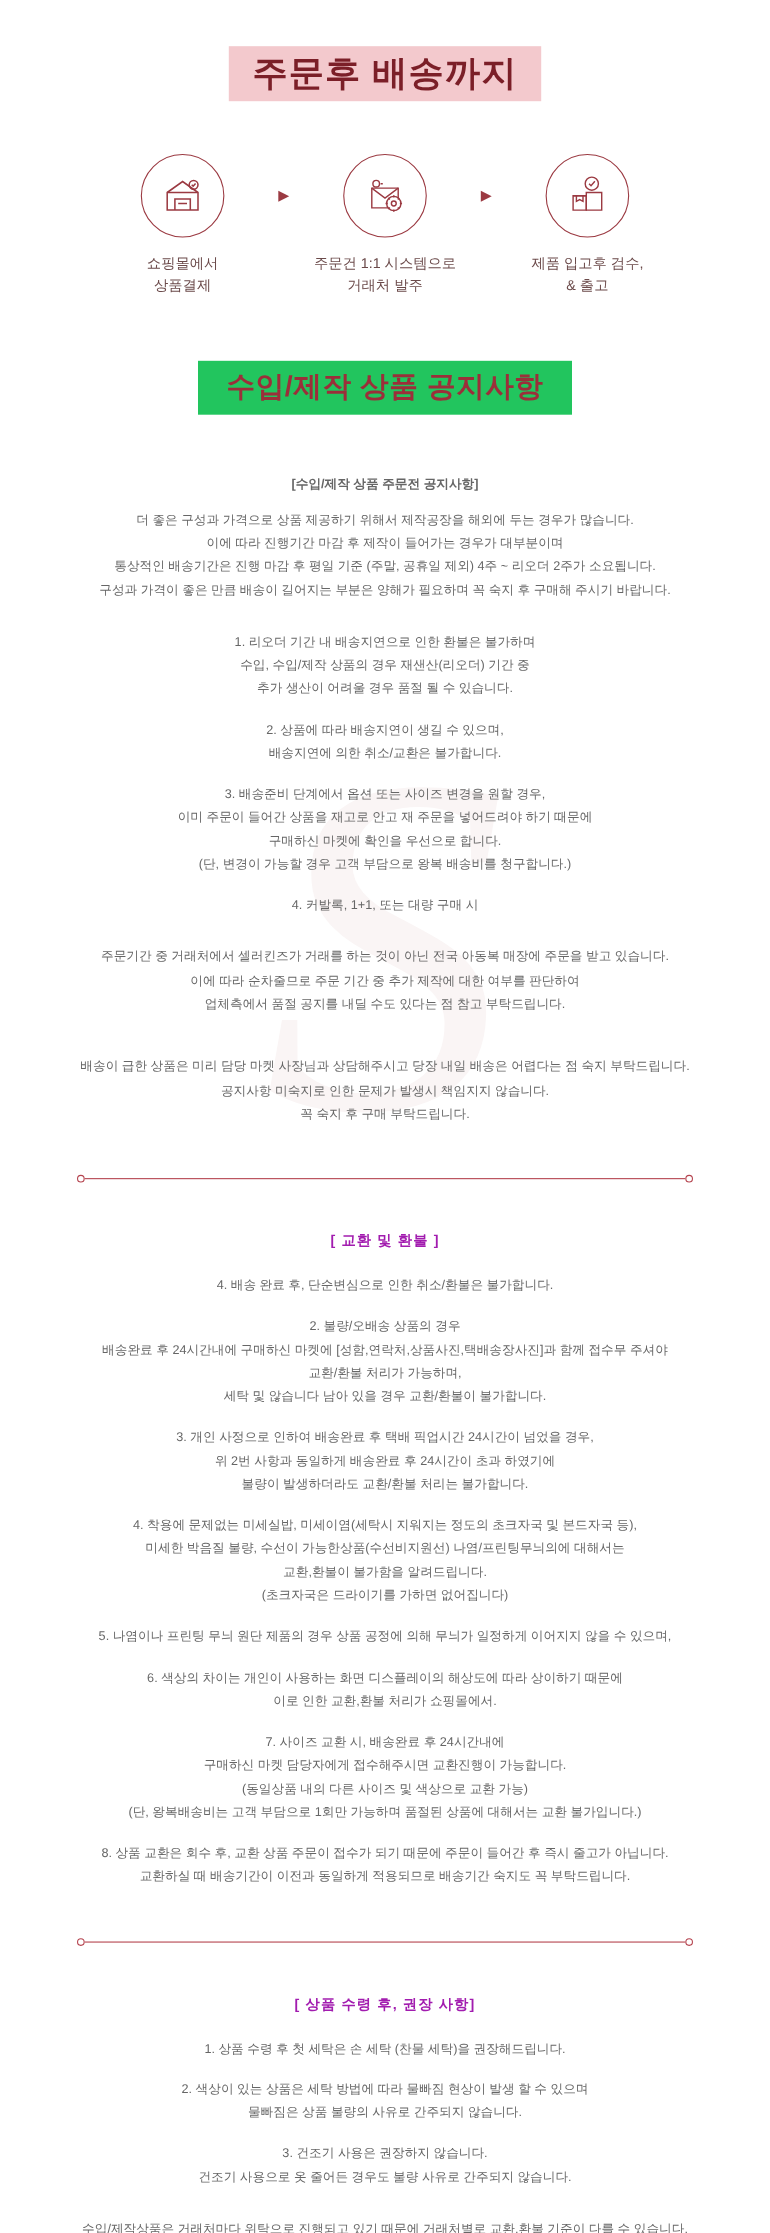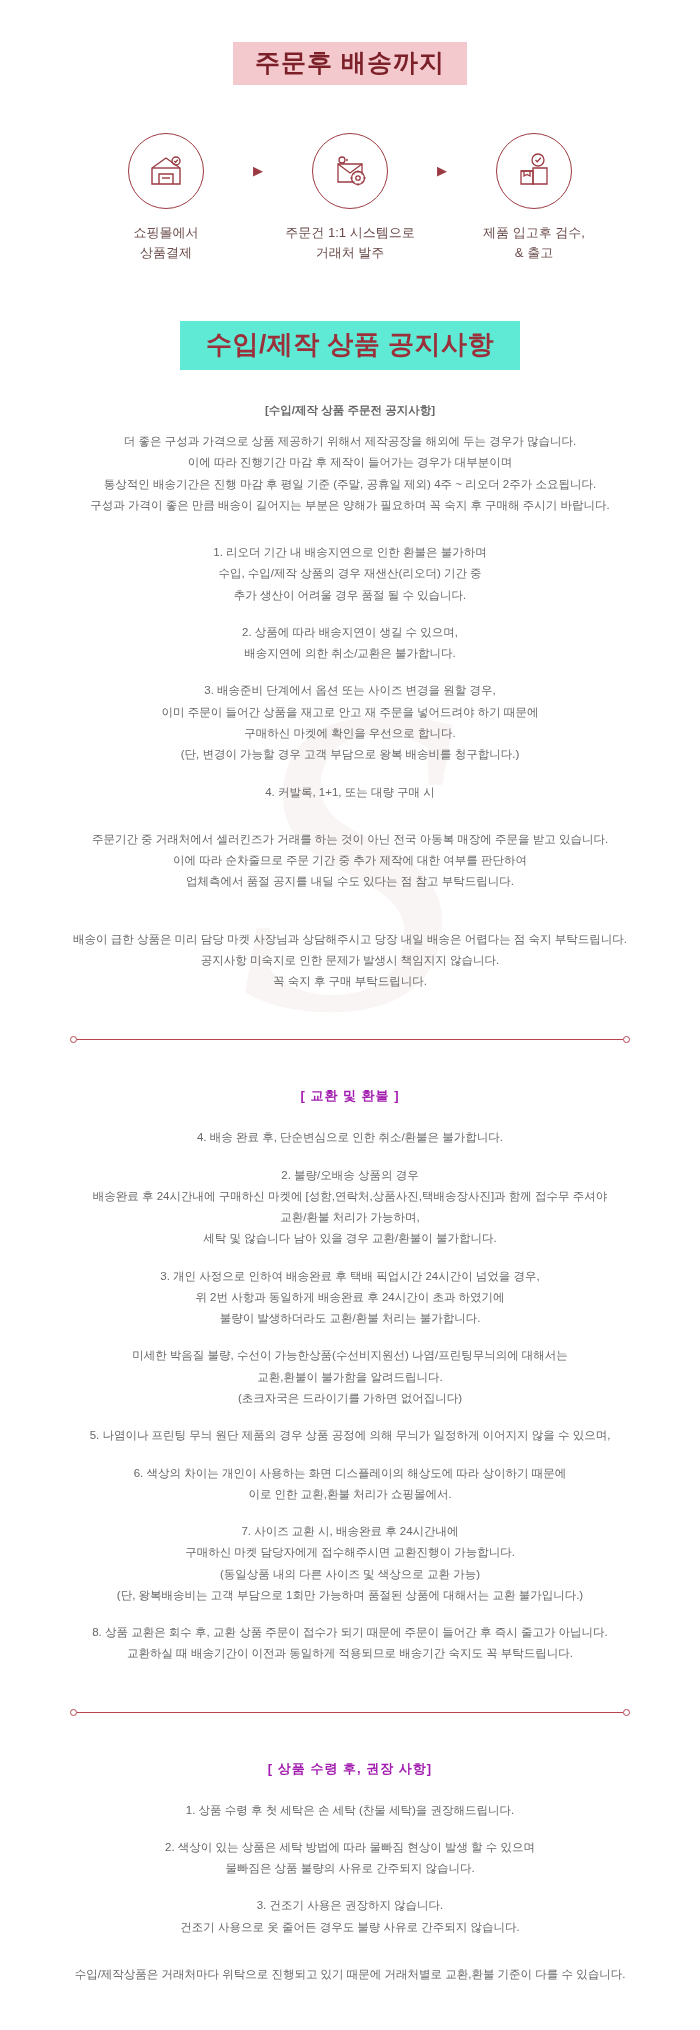--- a/index.html
+++ b/index.html
@@ -27,21 +27,21 @@
     user-select:none;
   }
   .content { position:relative; z-index:1; }
 
   
   .top-banner { text-align:center; padding-top:42px; }
   .banner-title {
     display:inline-block;
     background:#f3c9cd;
     color:#7b1f28;
-    font-size:25px;
+    font-size:32px;
     font-weight:bold;
     letter-spacing:1px;
     padding:7px 22px 8px 22px;
     line-height:1.1;
   }
 
   
   .steps {
     display:flex;
     justify-content:center;
@@ -72,32 +72,32 @@
     justify-content:center;
     padding-top:30px;
     color:#9b3a42;
     font-size:13px;
   }
 
   
   .section-head { text-align:center; margin-top:58px; }
   .section-head .bar {
     display:inline-block;
-    background:#5eead4;
+    background:#22c55e;
     padding:6px 26px 8px 26px;
   }
   .section-head .bar span {
     font-size:26px;
     font-weight:bold;
     color:#9b2f3a;
     letter-spacing:0.5px;
   }
 
   
-  .block { text-align:center; margin-top:30px; padding:0 36px; }
+  .block { text-align:center; margin-top:54px; padding:0 36px; }
   .block p { margin:0; line-height:1.85; font-size:11.5px; color:#666; }
   .hd { font-weight:bold; color:#333; font-size:12.5px; }
   .rd { color:#d6333f; }
   .rdb { color:#d6333f; font-weight:normal; }
   .sm { font-size:11px; color:#777; }
   .gap { height:16px; }
   .gap-s { height:10px; }
   .gap-l { height:26px; }
 
   
@@ -260,20 +260,21 @@
       <p>세탁 및 않습니다 남아 있을 경우 교환/환불이 불가합니다.</p>
 
       <div class="gap"></div>
 
       <p class="rd">3. 개인 사정으로 인하여 배송완료 후 택배 픽업시간 24시간이 넘었을 경우,</p>
       <p class="rdb">위 2번 사항과 동일하게 배송완료 후 24시간이 초과 하였기에</p>
       <p>불량이 발생하더라도 교환/환불 처리는 불가합니다.</p>
 
       <div class="gap"></div>
 
+      <p>4. 착용에 문제없는 미세실밥, 미세이염(세탁시 지워지는 정도의 초크자국 및 본드자국 등),</p>
       <p class="rdb">미세한 박음질 불량, 수선이 가능한상품(수선비지원선) 나염/프린팅무늬의에 대해서는</p>
       <p class="rdb">교환,환불이 불가함을 알려드립니다.</p>
       <p class="sm">(초크자국은 드라이기를 가하면 없어집니다)</p>
 
       <div class="gap"></div>
 
       <p>5. 나염이나 프린팅 무늬 원단 제품의 경우 상품 공정에 의해 무늬가 일정하게 이어지지 않을 수 있으며,</p>
 
       <div class="gap"></div>
 

